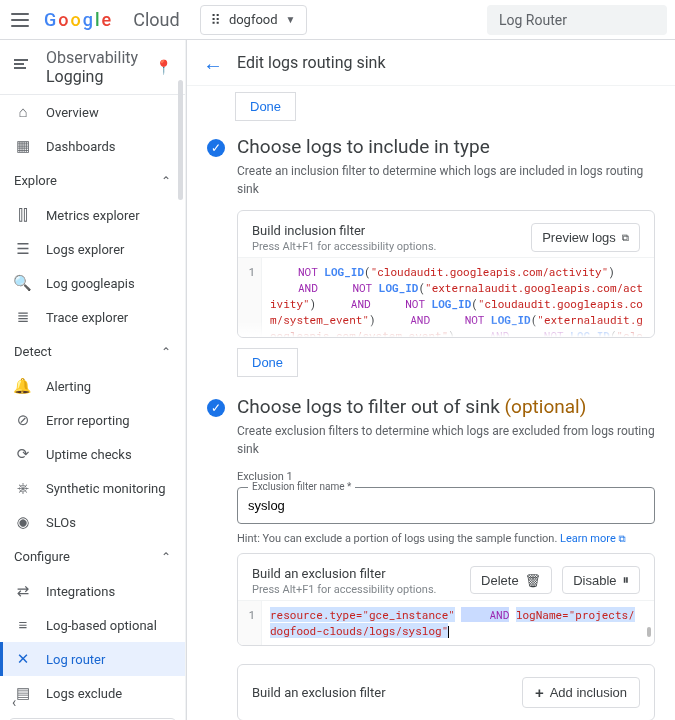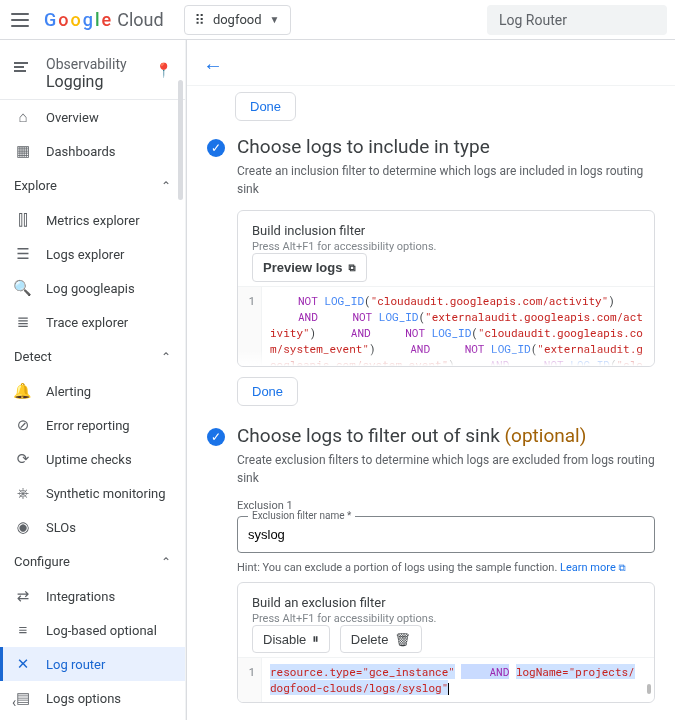--- a/index.html
+++ b/index.html
@@ -24,21 +24,21 @@
 }
 .hamburger { width: 24px; height: 24px; display: flex; flex-direction: column; justify-content: center; gap: 4px; padding: 3px; cursor: pointer; }
 .hamburger span { height: 2px; background: #5f6368; border-radius: 1px; }
 .gcloud-logo { display: flex; align-items: center; gap: 2px; font-size: 18px; }
 .gcloud-logo .g1 { color: #4285f4; font-weight: 500; }
 .gcloud-logo .g2 { color: #ea4335; font-weight: 500; }
 .gcloud-logo .g3 { color: #fbbc04; font-weight: 500; }
 .gcloud-logo .g4 { color: #4285f4; font-weight: 500; }
 .gcloud-logo .g5 { color: #34a853; font-weight: 500; }
 .gcloud-logo .g6 { color: #ea4335; font-weight: 500; }
-.gcloud-logo .cloud { color: #5f6368; margin-left: 4px; }
+.gcloud-logo .cloud { color: #5f6368; margin-left: 20px; }
 .project-picker {
   height: 30px;
   border: 1px solid #dadce0;
   border-radius: 4px;
   display: flex;
   align-items: center;
   padding: 0 10px;
   gap: 8px;
   cursor: pointer;
   font-size: 13px;
@@ -67,21 +67,21 @@
 .sidebar-scroll { overflow-y: auto; flex: 1; }
 .sb-header {
   display: flex; align-items: center; padding: 8px 12px 8px 14px;
   border-bottom: 1px solid #e8eaed;
 }
 .sb-header-icon { width: 20px; height: 20px; margin-right: 12px; }
 .sb-header-icon span { display: block; width: 14px; height: 2px; background: #5f6368; margin: 2px 0; }
 .sb-header-icon span:nth-child(2) { width: 10px; }
 .sb-header-icon span:nth-child(3) { width: 12px; }
 .sb-header-txt { flex: 1; }
-.sb-header-txt .ob { font-size: 14px; color: #5f6368; margin-top: 8px; }
+.sb-header-txt .ob { font-size: 16px; color: #5f6368; }
 .sb-header-txt .lg { font-size: 16px; color: #3c4043; }
 .pin-icon { color: #5f6368; font-size: 14px; cursor: pointer; }
 
 .sb-item {
   display: flex; align-items: center; height: 34px;
   padding: 0 14px; gap: 14px; cursor: pointer;
   font-size: 13px; color: #3c4043;
 }
 .sb-item .icn { width: 18px; display: flex; justify-content: center; color: #5f6368; font-size: 15px; }
 .sb-item.active { background: #e8f0fe; color: #1967d2; border-left: 3px solid #1967d2; padding-left: 11px; }
@@ -108,67 +108,66 @@
   height: 46px; padding: 0 16px; border-bottom: 1px solid #f1f3f4;
 }
 .back-arrow { color: #1a73e8; font-size: 20px; cursor: pointer; }
 .main-title { font-size: 16px; color: #3c4043; }
 
 .main-scroll { flex: 1; overflow-y: auto; padding: 6px 20px 20px 20px; }
 
 .done-btn-row { padding-left: 28px; margin-bottom: 14px; }
 .done-btn {
   border: 1px solid #dadce0; background: #fff; color: #1a73e8;
-  padding: 6px 14px; border-radius: 6px; font-size: 13px; cursor: pointer;
+  padding: 6px 14px; border-radius: 0; font-size: 13px; cursor: pointer;
 }
 
 
 .section { display: flex; gap: 10px; margin-bottom: 10px; }
 .section .bullet { width: 20px; padding-top: 4px;}
 .bullet-circle { width: 18px; height: 18px; background: #1a73e8; border-radius: 50%; color: #fff; display: flex; align-items: center; justify-content: center; font-size: 12px; }
 .section-body { flex: 1; }
 .section-title { font-size: 19px; color: #3c4043; margin-bottom: 4px; }
 .section-title .optional { color: #a16207; }
 .section-desc { font-size: 12px; color: #5f6368; margin-bottom: 12px; line-height: 1.5; }
 
 .card {
   border: 1px solid #dadce0; border-radius: 6px;
   background: #fff; margin-bottom: 10px; position: relative;
 }
 .card-header {
   display: flex; justify-content: space-between; align-items: flex-start;
   padding: 12px 14px 4px 14px;
-  flex-direction: column;
 }
 .card-header-txt .ch-title { font-size: 13px; color: #3c4043; margin-bottom: 2px; }
 .card-header-txt .ch-sub { font-size: 11px; color: #80868b; }
 
 .preview-btn {
   border: 1px solid #dadce0; background: #fff; border-radius: 4px;
   padding: 6px 10px; display: flex; align-items: center; gap: 6px;
-  font-size: 13px; cursor: pointer; color: #3c4043; font-weight: bold;
+  font-size: 13px; cursor: pointer; color: #3c4043;
 }
 .header-actions { display: flex; gap: 10px; }
 .icon-btn {
   border: 1px solid #dadce0; background: #fff; border-radius: 4px;
   padding: 5px 10px; display: flex; align-items: center; gap: 6px;
   font-size: 13px; cursor: pointer; color: #3c4043;
 }
 
 .code-area {
   font-family: 'Roboto Mono', monospace; font-size: 11px;
   display: flex; background: #fff;
   border-top: 1px solid #f1f3f4; border-bottom-left-radius: 6px; border-bottom-right-radius: 6px;
   max-height: 80px; overflow: hidden; position: relative;
 }
 .code-area.tall { max-height: 56px; }
 .gutter { width: 24px; text-align: right; padding: 6px 6px 0 0; color: #80868b; border-right: 1px solid #f1f3f4; background: #fafafa;}
 .code { padding: 6px 8px; line-height: 1.45; white-space: pre-wrap; word-break: break-all; flex:1; }
 .kw { color: #9c27b0; padding-left: 28px; }
-.fn { color: #4285f4; }
+.fn { color: #4285f4; font-weight: bold; }
 .str { color: #c5221f; }
 .sel { background: #cfe2ff; }
 .sel2 { background: #c9dbff; }
 .fade {
   position: absolute; left: 0; right: 0; bottom: 0; height: 16px;
   background: linear-gradient(rgba(255,255,255,0), #fff);
   border-bottom-left-radius: 6px; border-bottom-right-radius: 6px;
 }
 .caret { display: inline-block; width: 1px; height: 12px; background: #000; vertical-align: middle; }
 
@@ -317,36 +316,37 @@
       <div class="sb-item">
           <span class="icn">≡</span>
           <span>Log-based optional</span>
         </div>
       <div class="sb-item active">
           <span class="icn">✕</span>
           <span>Log router</span>
         </div>
       <div class="sb-item">
           <span class="icn">▤</span>
-          <span>Logs options</span>
+          <span>Logs exclude</span>
         </div>
 
       <div class="metrics-scope">
         
         
         
       </div>
 
     </div>
     <div class="collapse-btn">‹</div>
   </div>
 
   <div class="main">
     <div class="main-header">
       <span class="back-arrow">←</span>
+      <span class="main-title">Edit logs routing sink</span>
     </div>
 
     <div class="main-scroll">
       <div class="done-btn-row">
         <button class="done-btn">Done</button>
       </div>
 
       <div class="section">
         <div class="bullet">
             <div class="bullet-circle">✓</div>
@@ -398,26 +398,26 @@
           </div>
 
           <div class="card">
             <div class="card-header">
               <div class="card-header-txt">
                 <div class="ch-title">Build an exclusion filter</div>
                 <div class="ch-sub">Press Alt+F1 for accessibility options.</div>
               </div>
               <div class="header-actions">
                 <button class="icon-btn">
+                  <span>Delete</span>
+                  <span>🗑</span>
+                </button>
+                <button class="icon-btn">
                   <span>Disable</span>
                   <span>⏸</span>
-                </button>
-                <button class="icon-btn">
-                  <span>Delete</span>
-                  <span>🗑</span>
                 </button>
               </div>
             </div>
             <div class="code-area tall" style="position:relative;">
               <div class="gutter">1</div>
               <div class="code"><span class="sel"><span class="str">resource.type="gce_instance"</span></span> <span class="sel2"><span class="kw">AND</span></span> <span class="sel"><span class="str">logName="projects/</span></span><br><span class="sel"><span class="str">dogfood-clouds/logs/syslog"</span></span><span class="caret"></span></div>
               <div class="scrollbar-thumb2"></div>
             </div>
           </div>
 

